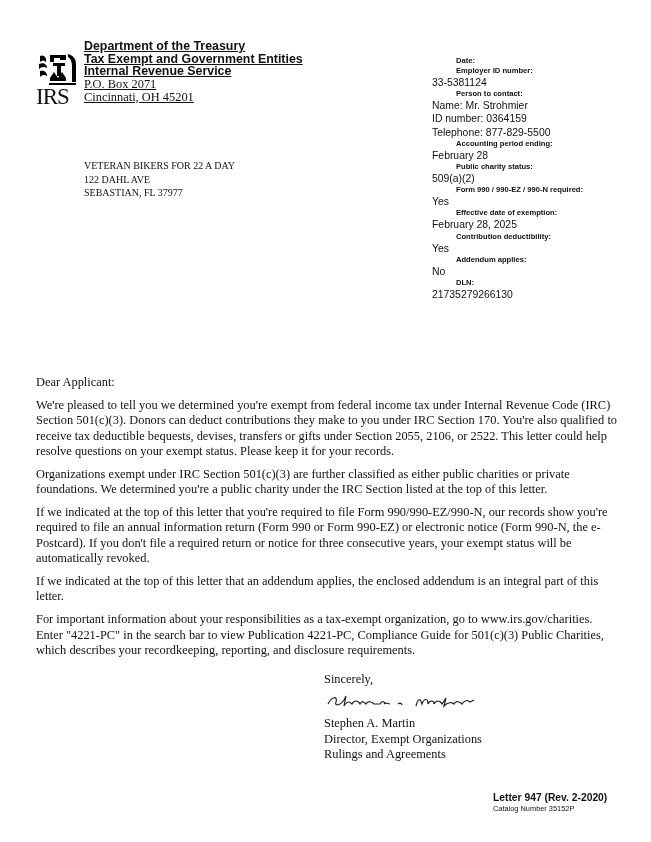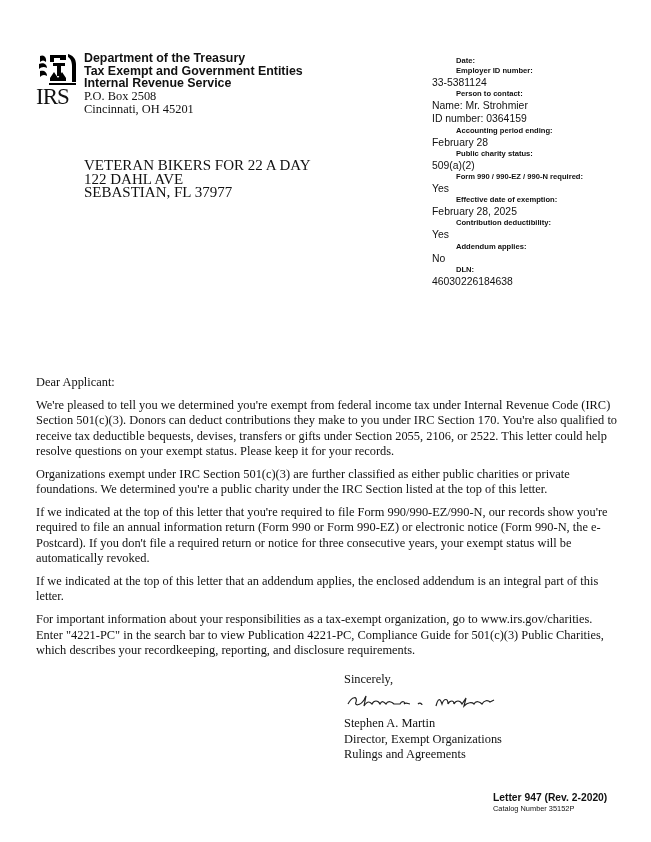--- a/index.html
+++ b/index.html
@@ -2,34 +2,34 @@
 <html><head>
 <meta charset="utf-8">
 <style>
   html, body { margin: 0; padding: 0; background: #ffffff; }
   body { width: 651px; height: 842px; position: relative; overflow: hidden; color: #111; }
 
   #logo { position: absolute; left: 36px; top: 52px; width: 44px; height: 56px; }
   #logo .eagle { width: 40px; height: 36px; display: block; margin-left: 2px; }
   #logo .irs { font-family: "Liberation Serif", serif; font-size: 23px; line-height: 20px; letter-spacing: -1px; display: block; margin-top: -1px; }
 
-  #agency { position: absolute; left: 84px; top: 52px; }
+  #agency { position: absolute; left: 84px; top: 40px; text-decoration: underline; }
   #agency .b { font-family: "Liberation Sans", sans-serif; font-weight: bold; font-size: 12.4px; line-height: 12.5px; }
   #agency .r { font-family: "Liberation Serif", serif; font-size: 12.4px; line-height: 13px; }
 
-  #recipient { position: absolute; left: 84px; top: 159px; font-family: "Liberation Serif", serif; font-size: 15px; line-height: 13.5px; }
+  #recipient { position: absolute; left: 84px; top: 159px; font-family: "Liberation Serif", serif; font-size: 10px; line-height: 13.5px; }
 
   #info { position: absolute; left: 428px; top: 56px; width: 200px; }
   #info .lbl { font-family: "Liberation Sans", sans-serif; font-weight: bold; font-size: 7.6px; line-height: 10px; padding-left: 28px; }
   #info .val { font-family: "Liberation Sans", sans-serif; font-size: 10.4px; line-height: 13.2px; padding-left: 4px; }
 
   #body { position: absolute; left: 36px; top: 375px; width: 585px; font-family: "Liberation Serif", serif; font-size: 12.4px; line-height: 15.4px; }
   #body p { margin: 0 0 7.4px 0; }
 
-  #closing { position: absolute; left: 324px; top: 672px; font-family: "Liberation Serif", serif; font-size: 12.4px; line-height: 15.5px; margin-left: 20px; }
+  #closing { position: absolute; left: 324px; top: 672px; font-family: "Liberation Serif", serif; font-size: 12.4px; line-height: 15.5px; }
   #sig { height: 24px; margin: 0; }
 
   #footer { position: absolute; left: 493px; top: 791px; font-family: "Liberation Sans", sans-serif; }
   #footer .form { font-weight: bold; font-size: 10.3px; line-height: 13px; }
   #footer .cat { font-size: 7.4px; line-height: 10px; }
 </style>
 </head>
 <body>
 
 <div id="logo">
@@ -41,51 +41,52 @@
     <path d="M30 2 C34 3 38 6 38 12 L38 30 L34 30 L34 14 C34 9 32 6 30 5 Z" fill="#000"></path>
     <rect x="11" y="31" width="27" height="2" fill="#000"></rect>
   </svg>
   <span class="irs">IRS</span>
 </div>
 
 <div id="agency">
   <div class="b">Department of the Treasury</div>
   <div class="b">Tax Exempt and Government Entities</div>
   <div class="b">Internal Revenue Service</div>
-  <div class="r">P.O. Box 2508</div>
+  <div class="r">P.O. Box 2071</div>
   <div class="r">Cincinnati, OH 45201</div>
 </div>
 
 <div id="recipient">
   <div>VETERAN BIKERS FOR 22 A DAY</div>
   <div>122 DAHL AVE</div>
   <div>SEBASTIAN, FL 37977</div>
 </div>
 
 <div id="info">
   <div class="lbl">Date:</div>
   <div class="lbl">Employer ID number:</div>
   <div class="val">33-5381124</div>
   <div class="lbl">Person to contact:</div>
   <div class="val">Name: Mr. Strohmier</div>
   <div class="val">ID number: 0364159</div>
+  <div class="val">Telephone: 877-829-5500</div>
   <div class="lbl">Accounting period ending:</div>
   <div class="val">February 28</div>
   <div class="lbl">Public charity status:</div>
   <div class="val">509(a)(2)</div>
   <div class="lbl">Form 990 / 990-EZ / 990-N required:</div>
   <div class="val">Yes</div>
   <div class="lbl">Effective date of exemption:</div>
   <div class="val">February 28, 2025</div>
   <div class="lbl">Contribution deductibility:</div>
   <div class="val">Yes</div>
   <div class="lbl">Addendum applies:</div>
   <div class="val">No</div>
   <div class="lbl">DLN:</div>
-  <div class="val">46030226184638</div>
+  <div class="val">21735279266130</div>
 </div>
 
 <div id="body">
   <p>Dear Applicant:</p>
   <p>We're pleased to tell you we determined you're exempt from federal income tax under Internal Revenue Code (IRC) Section 501(c)(3). Donors can deduct contributions they make to you under IRC Section 170. You're also qualified to receive tax deductible bequests, devises, transfers or gifts under Section 2055, 2106, or 2522. This letter could help resolve questions on your exempt status. Please keep it for your records.</p>
   <p>Organizations exempt under IRC Section 501(c)(3) are further classified as either public charities or private foundations. We determined you're a public charity under the IRC Section listed at the top of this letter.</p>
   <p>If we indicated at the top of this letter that you're required to file Form 990/990-EZ/990-N, our records show you're required to file an annual information return (Form 990 or Form 990-EZ) or electronic notice (Form 990-N, the e-Postcard). If you don't file a required return or notice for three consecutive years, your exempt status will be automatically revoked.</p>
   <p>If we indicated at the top of this letter that an addendum applies, the enclosed addendum is an integral part of this letter.</p>
   <p>For important information about your responsibilities as a tax-exempt organization, go to www.irs.gov/charities. Enter "4221-PC" in the search bar to view Publication 4221-PC, Compliance Guide for 501(c)(3) Public Charities, which describes your recordkeeping, reporting, and disclosure requirements.</p>
 </div>

